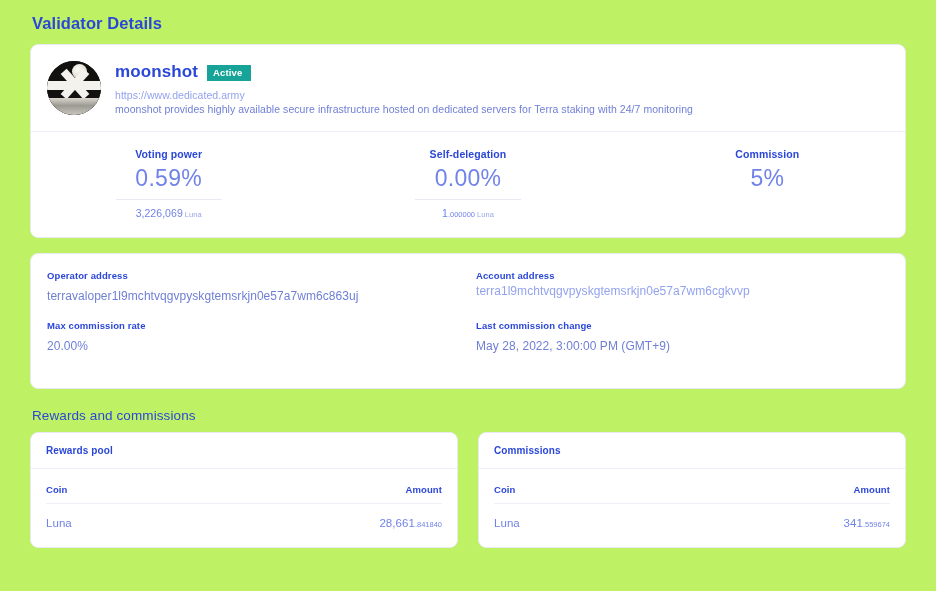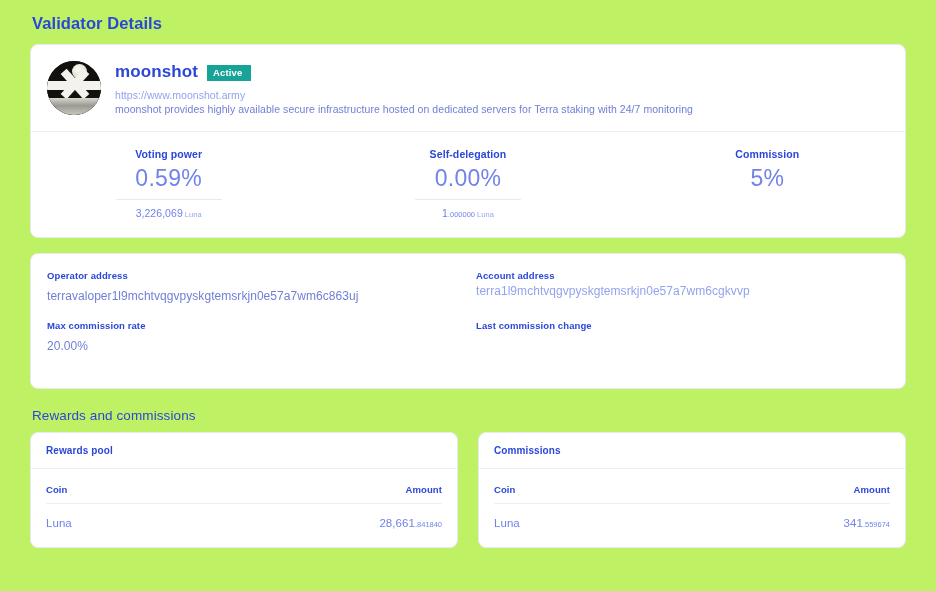--- a/index.html
+++ b/index.html
@@ -237,21 +237,21 @@
         <div class="x1"></div>
         <div class="x2"></div>
         <div class="band"></div>
         <div class="ground"></div>
       </div>
       <div class="vinfo">
         <div class="vname-row">
           <span class="vname">moonshot</span>
           <span class="badge">Active</span>
         </div>
-        <a class="vurl" href="#">https://www.moonshot.army</a>
+        <a class="vurl" href="#">https://www.dedicated.army</a>
         <div class="vdesc">moonshot provides highly available secure infrastructure hosted on dedicated servers for Terra staking with 24/7 monitoring</div>
       </div>
     </div>
 
     <div class="stats">
 
       <div class="stat">
         <div class="stat-label">Voting power</div>
         <div class="stat-value">0.59%</div>
         <div class="stat-rule"></div>
@@ -288,20 +288,21 @@
       </div>
 
       <div class="field">
         <div class="field-label">Max commission rate</div>
         <div class="field-value">20.00%</div>
       </div>
 
 
       <div class="field">
         <div class="field-label">Last commission change</div>
+        <div class="field-value">May 28, 2022, 3:00:00 PM (GMT+9)</div>
       </div>
 
       <div></div>
     </div>
   </div>
 
   <h2 class="section-title">Rewards and commissions</h2>
 
   <div class="rc-row">
 

